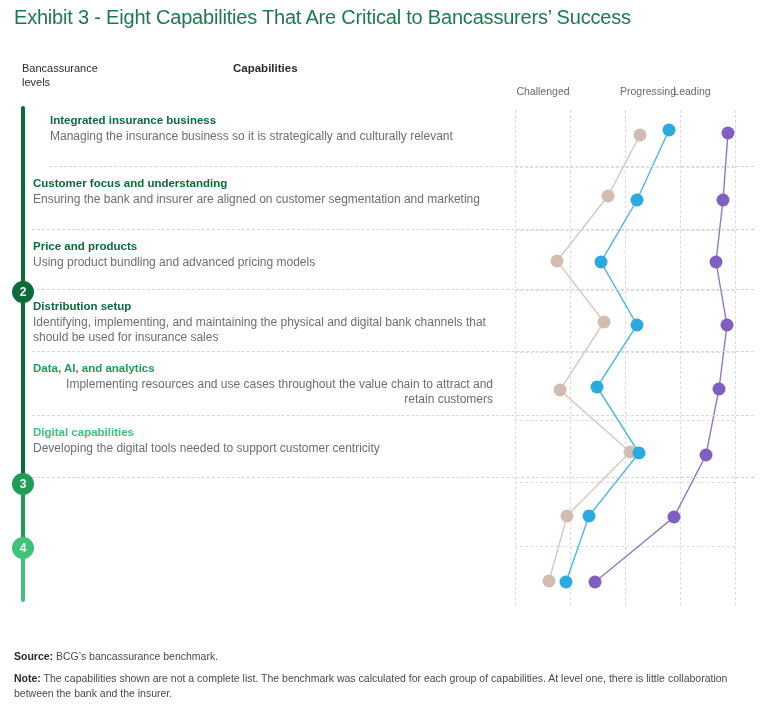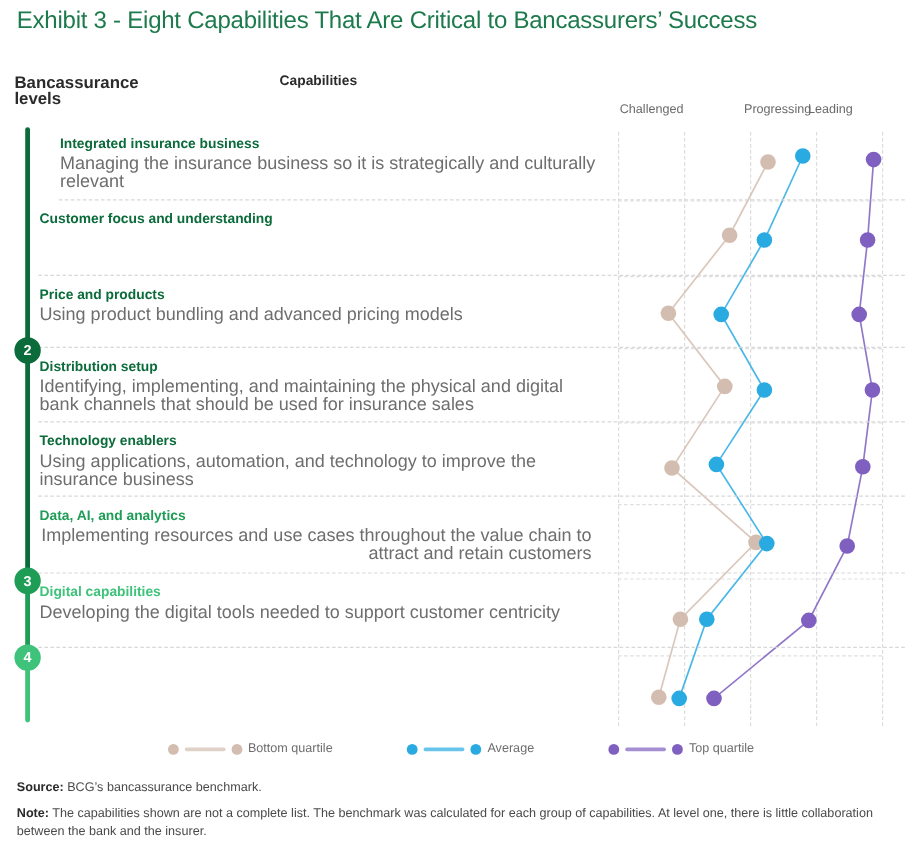--- a/index.html
+++ b/index.html
@@ -12,22 +12,22 @@
 
   
   .title{
     position:absolute;left:14px;top:6px;
     font-size:20px;font-weight:400;color:#1d7a4c;
     letter-spacing:-0.2px;white-space:nowrap;
   }
 
   
   .hdr-banc{
-    position:absolute;left:12px;top:61px;width:120px;
-    font-size:14px;font-weight:bold;color:#2b2b2b;line-height:14px;
+    position:absolute;left:22px;top:61px;width:120px;
+    font-size:11px;font-weight:normal;color:#2b2b2b;line-height:14px;
   }
   .hdr-cap{
     position:absolute;left:233px;top:62px;
     font-size:11.5px;font-weight:bold;color:#2b2b2b;
   }
   .hdr-perf{
     position:absolute;left:505px;top:62px;width:258px;text-align:center;
     font-size:11.5px;font-weight:bold;color:#2b2b2b;
   }
   .perf-tick{
@@ -41,21 +41,21 @@
   .row .sep{
     position:absolute;left:32px;right:14px;bottom:0;height:0;
     border-bottom:1px dashed #d8d8d8;
   }
   .row-head{
     position:absolute;left:33px;top:9px;
     font-size:11.5px;font-weight:bold;line-height:14px;
   }
   .row-desc{
     position:absolute;left:33px;top:25px;width:460px;
-    font-size:15px;color:#6e6e6e;line-height:15px;
+    font-size:12px;color:#6e6e6e;line-height:15px;
   }
 
   
   .lvl-bar{position:absolute;left:21px;width:4px;border-radius:2px;}
   .lvl-badge{
     position:absolute;left:12px;width:22px;height:22px;border-radius:50%;
     color:#fff;font-size:12px;font-weight:bold;
     display:flex;align-items:center;justify-content:center;
   }
 
@@ -150,35 +150,31 @@
     </div>
 
   <div class="rows" id="rows">
       <div class="row" style="height: 63px; margin-left: 17px;">
         <div class="row-head" style="color: rgb(11, 107, 58);">Integrated insurance business</div>
         <div class="row-desc">Managing the insurance business so it is strategically and culturally relevant</div>
         <div class="sep"></div>
       </div>
       <div class="row" style="height: 63px;">
         <div class="row-head" style="color: rgb(11, 107, 58);">Customer focus and understanding</div>
+        <div class="row-desc">Ensuring the bank and insurer are aligned on customer segmentation and marketing</div>
         <div class="sep"></div>
       </div>
       <div class="row" style="height: 60px;">
         <div class="row-head" style="color: rgb(11, 107, 58);">Price and products</div>
         <div class="row-desc">Using product bundling and advanced pricing models</div>
         <div class="sep"></div>
       </div>
       <div class="row" style="height: 62px;">
         <div class="row-head" style="color: rgb(11, 107, 58);">Distribution setup</div>
         <div class="row-desc">Identifying, implementing, and maintaining the physical and digital bank channels that should be used for insurance sales</div>
-        <div class="sep"></div>
-      </div>
-      <div class="row" style="height: 62px;">
-        <div class="row-head" style="color: rgb(11, 107, 58);">Technology enablers</div>
-        <div class="row-desc">Using applications, automation, and technology to improve the insurance business</div>
         <div class="sep"></div>
       </div>
       <div class="row" style="height: 64px; text-align: right;">
         <div class="row-head" style="color: rgb(31, 157, 87);">Data, AI, and analytics</div>
         <div class="row-desc">Implementing resources and use cases throughout the value chain to attract and retain customers</div>
         <div class="sep"></div>
       </div>
       <div class="row" style="height: 62px;">
         <div class="row-head" style="color: rgb(63, 194, 122);">Digital capabilities</div>
         <div class="row-desc">Developing the digital tools needed to support customer centricity</div>
@@ -189,40 +185,20 @@
   <div id="levels">
       <div class="lvl-bar" style="top: 106px; height: 178px; background: rgb(11, 107, 58);"></div>
       <div class="lvl-bar" style="top: 292px; height: 184px; background: rgb(11, 107, 58);"></div>
       <div class="lvl-badge" style="background: rgb(11, 107, 58); top: 281px;">2</div>
       <div class="lvl-bar" style="top: 484px; height: 56px; background: rgb(31, 157, 87);"></div>
       <div class="lvl-badge" style="background: rgb(31, 157, 87); top: 473px;">3</div>
       <div class="lvl-bar" style="top: 548px; height: 54px; background: rgb(63, 194, 122);"></div>
       <div class="lvl-badge" style="background: rgb(63, 194, 122); top: 537px;">4</div>
     </div>
 
-  <div class="legend" id="legend">
-      <div class="leg-item">
-        <div class="leg-dot" style="background: rgb(211, 189, 176);"></div>
-        <div class="leg-line" style="background: rgb(211, 189, 176); opacity: 0.7;"></div>
-        <div class="leg-dot" style="background: rgb(211, 189, 176);"></div>
-        <span class="leg-label">Bottom quartile</span>
-      </div>
-      <div class="leg-item">
-        <div class="leg-dot" style="background: rgb(41, 171, 226);"></div>
-        <div class="leg-line" style="background: rgb(41, 171, 226); opacity: 0.7;"></div>
-        <div class="leg-dot" style="background: rgb(41, 171, 226);"></div>
-        <span class="leg-label">Average</span>
-      </div>
-      <div class="leg-item">
-        <div class="leg-dot" style="background: rgb(127, 95, 191);"></div>
-        <div class="leg-line" style="background: rgb(127, 95, 191); opacity: 0.7;"></div>
-        <div class="leg-dot" style="background: rgb(127, 95, 191);"></div>
-        <span class="leg-label">Top quartile</span>
-      </div>
-    </div>
 
   <div class="foot foot-source">
     <b>Source:</b><span> BCG’s bancassurance benchmark.</span>
   </div>
   <div class="foot foot-note">
     <b>Note:</b><span> The capabilities shown are not a complete list. The benchmark was calculated for each group of capabilities. At level one, there is little collaboration between the bank and the insurer.</span>
   </div>
 
 </div>
 

